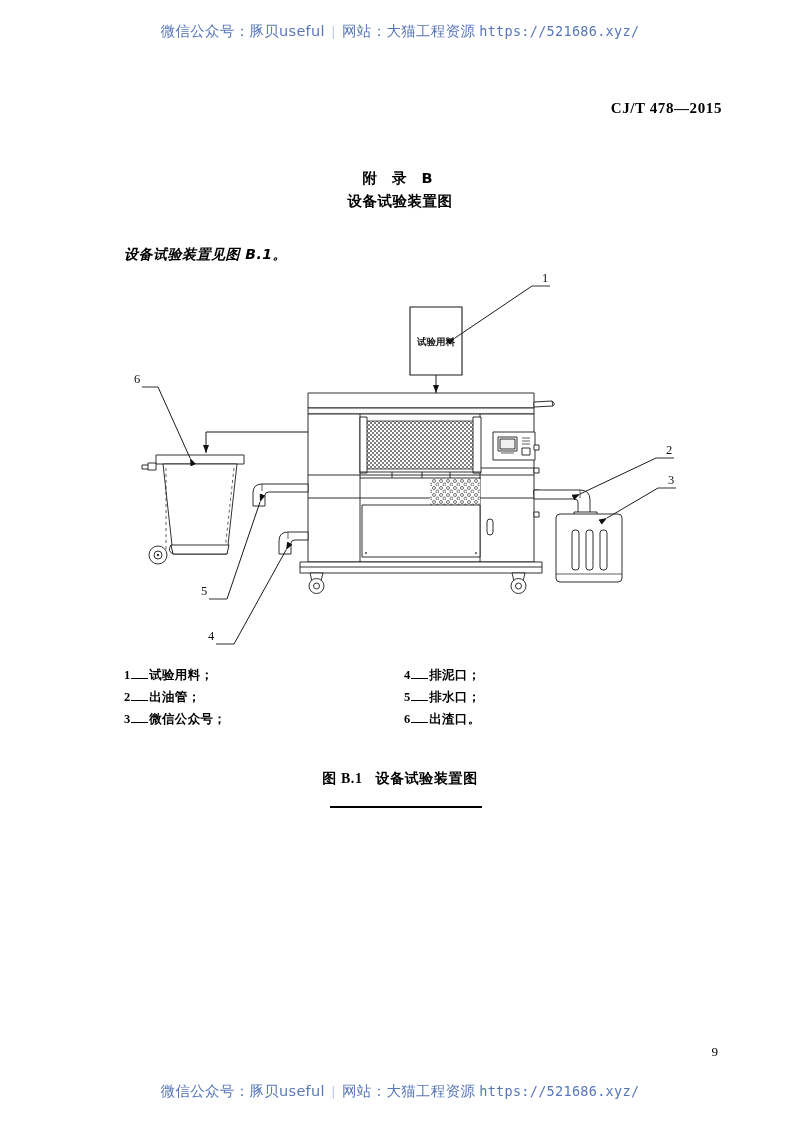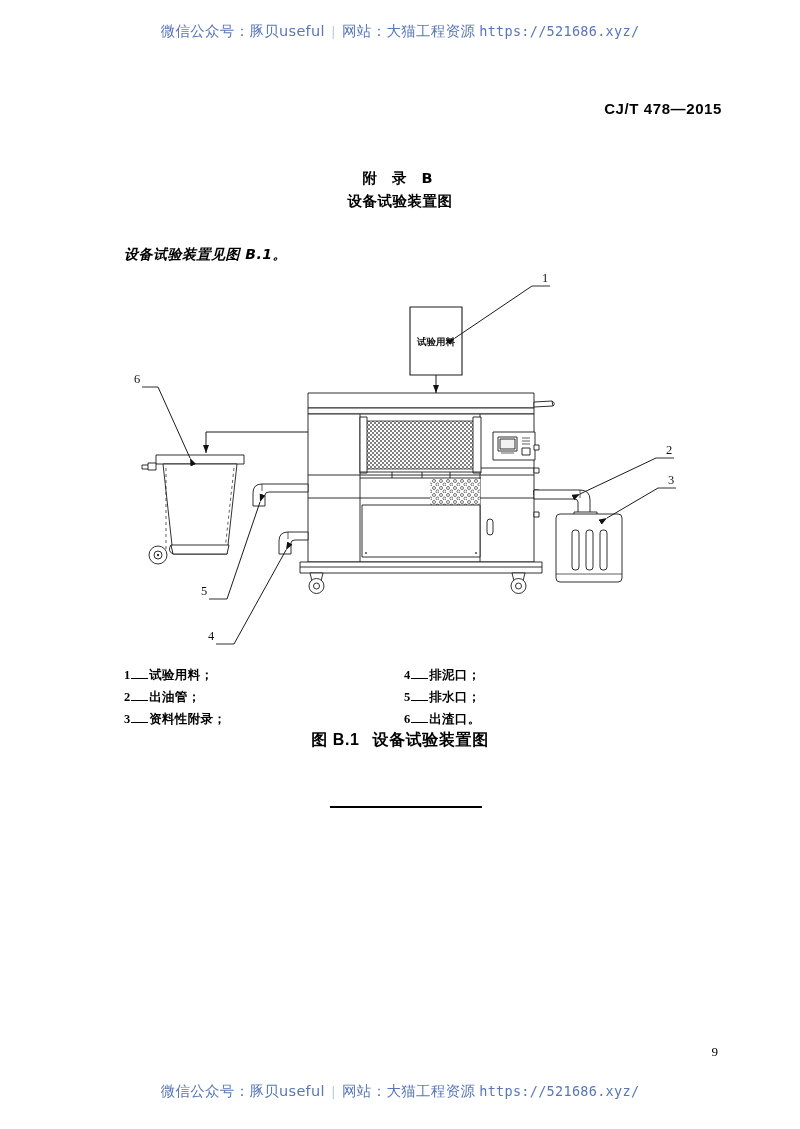--- a/index.html
+++ b/index.html
@@ -35,21 +35,21 @@
   .watermark .wm-sep { color: #9aaed6; padding: 0 7px; }
   .watermark .wm-url { font-family: "DejaVu Sans Mono", monospace; font-size: 13.5px; }
   .watermark-top { top: 18px; }
   .watermark-bottom { top: 1078px; }
 
   
   .std-number {
     position: absolute;
     top: 96px;
     right: 78px;
-    font-family: Liberation Sans, sans-serif;
+    font-family: Liberation Serif, serif;
     font-weight: bold;
     font-size: 15px;
     letter-spacing: 0.6px;
   }
 
   
   .annex-block {
     position: absolute;
     top: 163px;
     left: 0;
@@ -118,27 +118,27 @@
     width: 17px;
     height: 0;
     border-top: 1.4px solid #000;
     margin: 0 1px 4px 1px;
   }
   .legend-label { letter-spacing: 0.3px; }
 
   
   .fig-caption {
     position: absolute;
-    top: 726px;
+    top: 766px;
     left: 0;
     width: 800px;
     text-align: center;
-    font-family: Liberation Sans, sans-serif;
-    font-weight: bold;
-    font-size: 16px;
+    font-family: Liberation Serif, serif;
+    font-weight: bold;
+    font-size: 14px;
     letter-spacing: 0.6px;
   }
   .fig-caption .cap-gap { display: inline-block; width: 13px; }
 
   .section-rule {
     position: absolute;
     top: 802px;
     left: 330px;
     width: 152px;
     height: 0;
@@ -373,21 +373,21 @@
           <span class="legend-num">5</span>
           <span class="legend-dash"></span>
           <span class="legend-label">排水口；</span>
         </span>
       </div>
 
       <div class="legend-row">
         <span class="legend-cell col-left">
           <span class="legend-num">3</span>
           <span class="legend-dash"></span>
-          <span class="legend-label">资料性附录；</span>
+          <span class="legend-label">微信公众号；</span>
         </span>
         <span class="legend-cell">
           <span class="legend-num">6</span>
           <span class="legend-dash"></span>
           <span class="legend-label">出渣口。</span>
         </span>
       </div>
 
     </div>
   </div>

